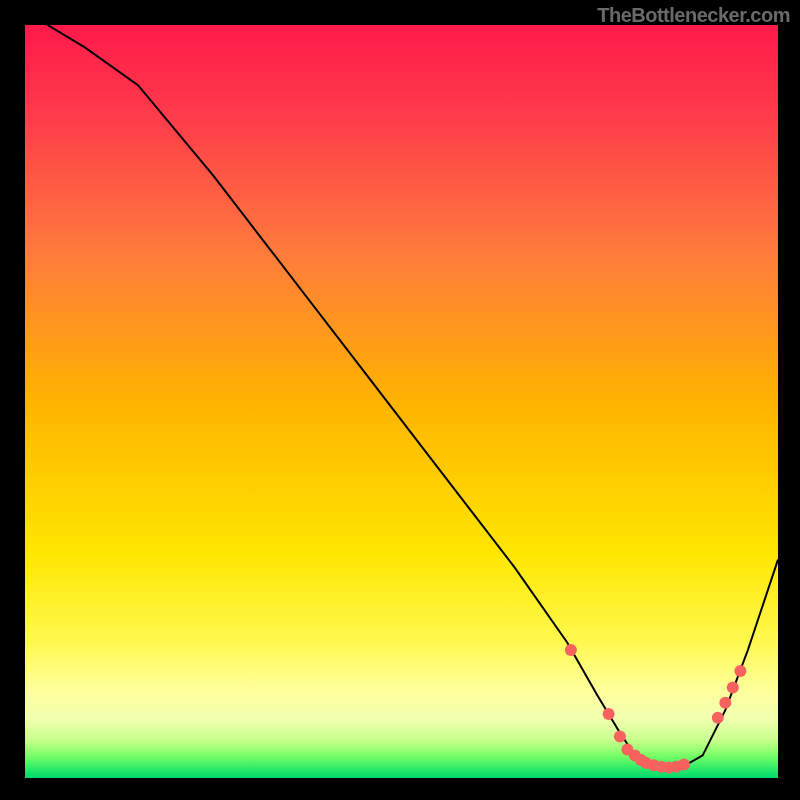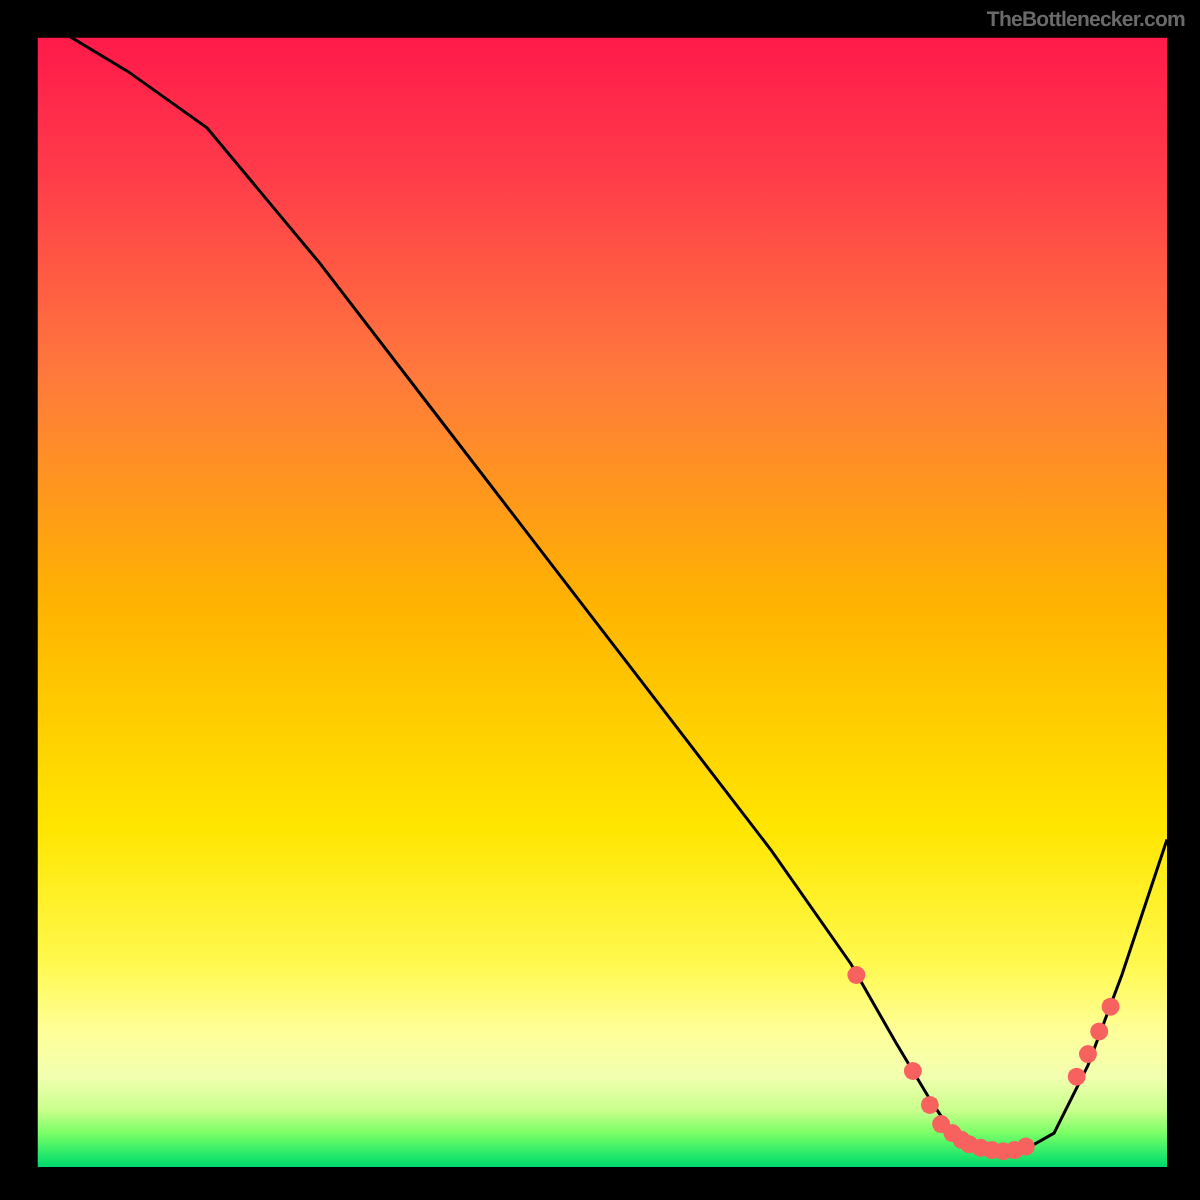--- a/index.html
+++ b/index.html
@@ -8,21 +8,21 @@
     width: 800px;
     height: 800px;
     position: relative;
     background: #000;
   }
   .attribution {
     position: absolute;
     top: 4px;
     right: 10px;
     font-family: Arial, sans-serif;
-    font-size: 14px;
+    font-size: 20px;
     font-weight: bold;
     color: #6a6a6a;
     letter-spacing: -0.5px;
   }
   .plot-area {
     position: absolute;
     left: 25px;
     top: 25px;
     width: 753px;
     height: 753px;

